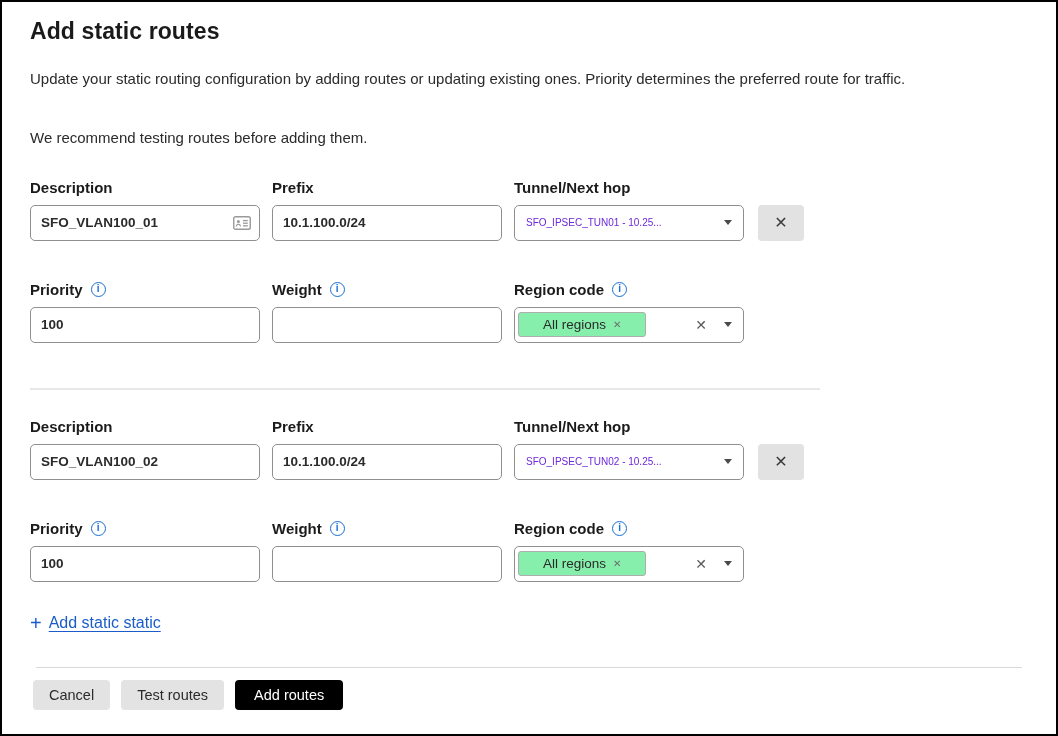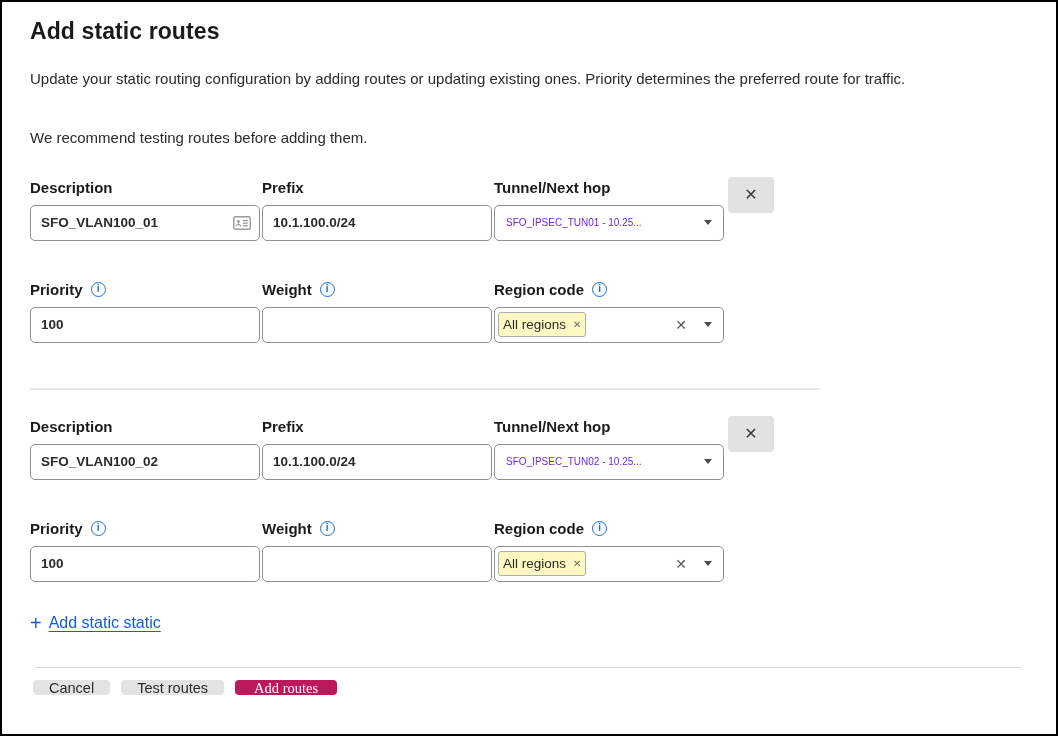--- a/index.html
+++ b/index.html
@@ -23,21 +23,22 @@
     font-size: 15px;
     color: #2b2b2b;
     margin-top: 24px;
     line-height: 1.35;
   }
   p.desc.second { margin-top: 39px; }
 
   .route-block { margin-top: 28px; }
   .row {
     display: flex;
-    gap: 2px;
+    align-items: flex-end;
+    gap: 12px;
   }
   .row + .row { margin-top: 38px; }
   .field { width: 230px; }
   .label-row {
     display: flex;
     align-items: center;
     gap: 8px;
     margin-bottom: 7px;
     height: 21px;
   }
@@ -107,24 +108,24 @@
   .multiselect {
     display: flex;
     align-items: center;
     padding: 0 11px 0 3px;
     cursor: pointer;
   }
   .tag {
     display: inline-flex;
     align-items: center;
     gap: 7px;
-    background: #fef9c3;
+    background: #86efac;
     border: 1px solid #adadad;
     border-radius: 3px;
-    padding: 4px 4px;
+    padding: 4px 24px;
     font-size: 13.5px;
     color: #2b2b2b;
     white-space: nowrap;
   }
   .tag-x { font-size: 10px; color: #6e6e6e; line-height: 1; }
   .clear-x {
     margin-left: auto;
     font-size: 14px;
     color: #5a5a5a;
     line-height: 1;
@@ -178,30 +179,30 @@
     border-top: 1px solid #d9d9d9;
     margin: 33px 6px 0 6px;
   }
   .footer {
     display: flex;
     align-items: center;
     gap: 11px;
     margin: 12px 0 0 3px;
   }
   .btn {
-    height: 15px;
+    height: 30px;
     border: none;
     border-radius: 4px;
     font-family: "Liberation Sans", sans-serif;
     font-size: 14.5px;
     cursor: pointer;
     padding: 0 16px;
   }
   .btn.gray { background: #e3e3e3; color: #2b2b2b; }
-  .btn.primary { background: #be185d; color: #ffffff; padding: 0 19px; font-family: Liberation Serif, serif; }
+  .btn.primary { background: #000000; color: #ffffff; padding: 0 19px; }
 </style>
 </head>
 <body>
 
 <div class="dialog">
 
   <h1 class="title">Add static routes</h1>
   <p class="desc">Update your static routing configuration by adding routes or updating existing ones. Priority determines the preferred route for traffic.</p>
   <p class="desc second">We recommend testing routes before adding them.</p>
 

